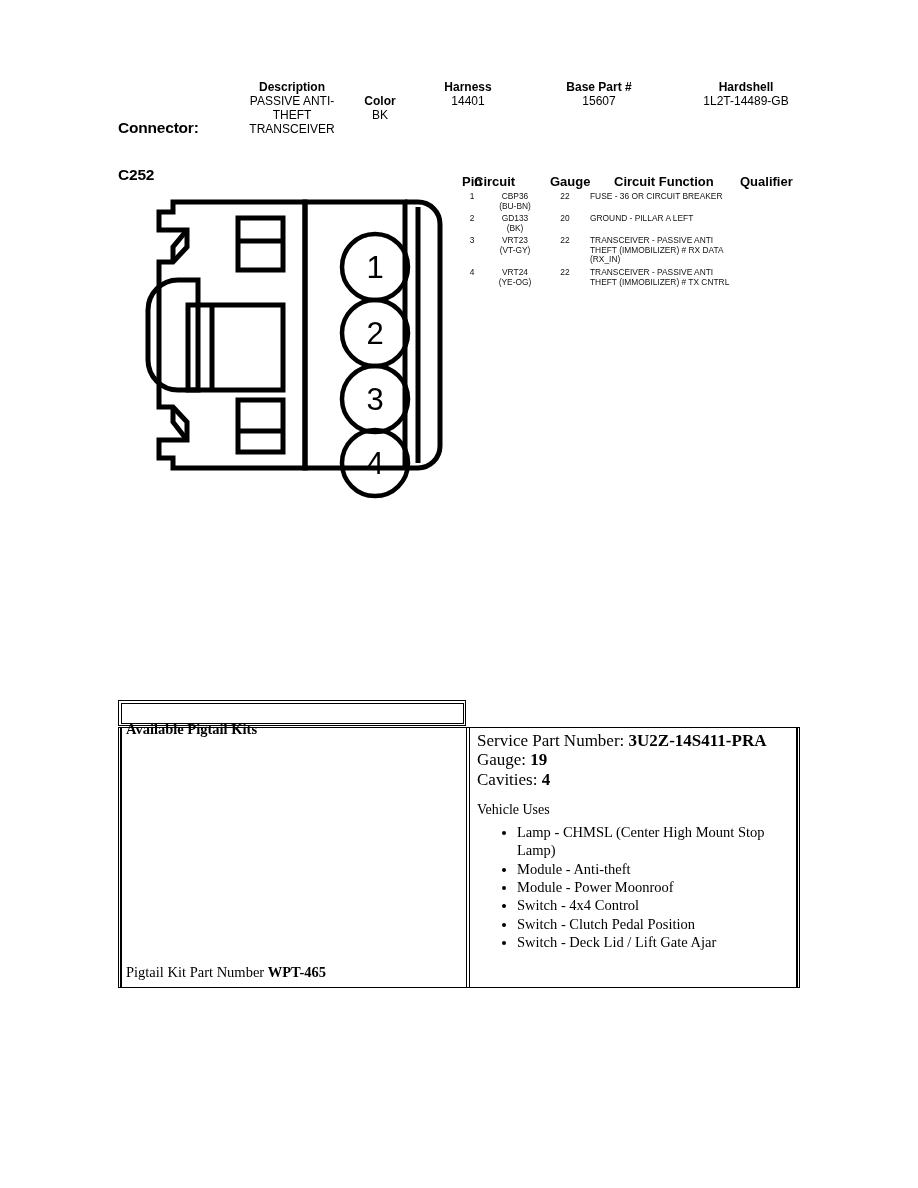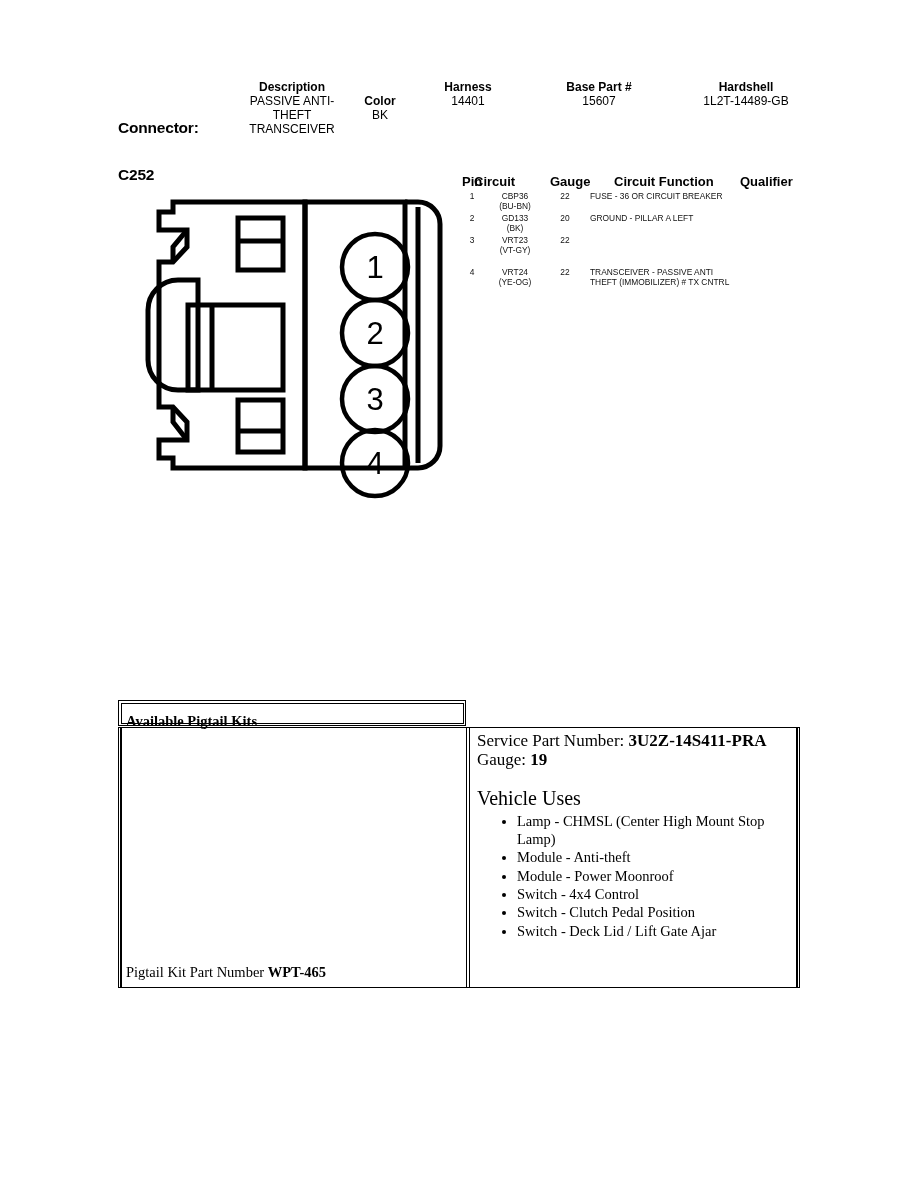--- a/index.html
+++ b/index.html
@@ -39,36 +39,36 @@
   
   #drawing{left:140px;top:185px;}
 
   
   #pigtail{left:118px;top:700px;width:682px;
            font-family:"Liberation Serif",serif;}
   #pg-headcell{position:absolute;left:0;top:0;width:348px;height:26px;
       border:1.6px solid #000;box-sizing:border-box;}
   #pg-headcell .inner{position:absolute;left:1.5px;top:1.5px;right:1.5px;bottom:1.5px;
       border:1.3px solid #000;box-sizing:border-box;}
-  #pg-headtext{position:absolute;left:7px;top:10px;font-weight:bold;font-size:14.5px;line-height:20px;}
+  #pg-headtext{position:absolute;left:7px;top:18px;font-weight:bold;font-size:14.5px;line-height:20px;}
 
   #pg-body{position:absolute;left:0;top:27px;width:682px;height:261px;
       border:1.6px solid #000;box-sizing:border-box;}
   #pg-left{position:absolute;left:0;top:0;width:348px;height:100%;box-sizing:border-box;
       border-right:1.4px solid #000;}
   #pg-leftinner{position:absolute;left:1.4px;top:0;bottom:0;width:1.4px;background:#000;}
   #pg-kitnum{position:absolute;left:7px;bottom:5px;font-size:14.5px;line-height:19px;white-space:nowrap;margin-top:16px;}
   #pg-kitnum b{font-weight:bold;}
 
   #pg-right{position:absolute;left:350px;top:0;right:0;height:100%;box-sizing:border-box;}
   #pg-rightbar{position:absolute;left:0px;top:0;bottom:0;width:1.4px;background:#000;}
   #pg-rcontent{position:absolute;left:8px;top:3px;right:6px;}
   .pg-line{font-size:17px;line-height:19.3px;white-space:nowrap;}
   .pg-line b{font-weight:bold;}
-  #pg-vuses{font-size:20px;line-height:19.3px;margin-top:19px;}
+  #pg-vuses{font-size:14px;line-height:19.3px;margin-top:11px;}
   #pg-uselist{margin:4px 0 0 0;padding-left:40px;}
   #pg-uselist li{font-size:14.5px;line-height:18.3px;list-style:disc;}
   #pg-rightedge{position:absolute;right:1.4px;top:0;bottom:0;width:1.4px;background:#000;}
 </style>
 </head>
 <body>
 
 <div class="abs" id="header">
   <div class="hd-col" id="c-connector">
     <div class="hd-title">Connector:</div>
@@ -199,20 +199,21 @@
     <span class="c-fun">GROUND - PILLAR A LEFT</span>
   </div>
 
   <div class="prow" style="height:32px;">
     <span class="c-pin">3</span>
     <span class="c-cir">
       <span>VRT23</span><br>
       <span>(VT-GY)</span>
     </span>
     <span class="c-gau">22</span>
+    <span class="c-fun">TRANSCEIVER - PASSIVE ANTI THEFT (IMMOBILIZER) # RX DATA (RX_IN)</span>
   </div>
 
   <div class="prow" style="height:32px;">
     <span class="c-pin">4</span>
     <span class="c-cir">
       <span>VRT24</span><br>
       <span>(YE-OG)</span>
     </span>
     <span class="c-gau">22</span>
     <span class="c-fun">TRANSCEIVER - PASSIVE ANTI THEFT (IMMOBILIZER) # TX CNTRL</span>
@@ -231,20 +232,21 @@
       <div id="pg-leftinner"></div>
       <div id="pg-kitnum"><span>Pigtail Kit Part Number </span><b>WPT-465</b></div>
     </div>
 
     <div id="pg-right">
       <div id="pg-rightbar"></div>
       <div id="pg-rightedge"></div>
       <div id="pg-rcontent">
         <div class="pg-line"><span>Service Part Number: </span><b>3U2Z-14S411-PRA</b></div>
         <div class="pg-line"><span>Gauge: </span><b>19</b></div>
+        <div class="pg-line"><span>Cavities: </span><b>4</b></div>
 
         <div id="pg-vuses">Vehicle Uses</div>
         <ul id="pg-uselist">
           <li>Lamp - CHMSL (Center High Mount Stop Lamp)</li>
           <li>Module - Anti-theft</li>
           <li>Module - Power Moonroof</li>
           <li>Switch - 4x4 Control</li>
           <li>Switch - Clutch Pedal Position</li>
           <li>Switch - Deck Lid / Lift Gate Ajar</li>
         </ul>

